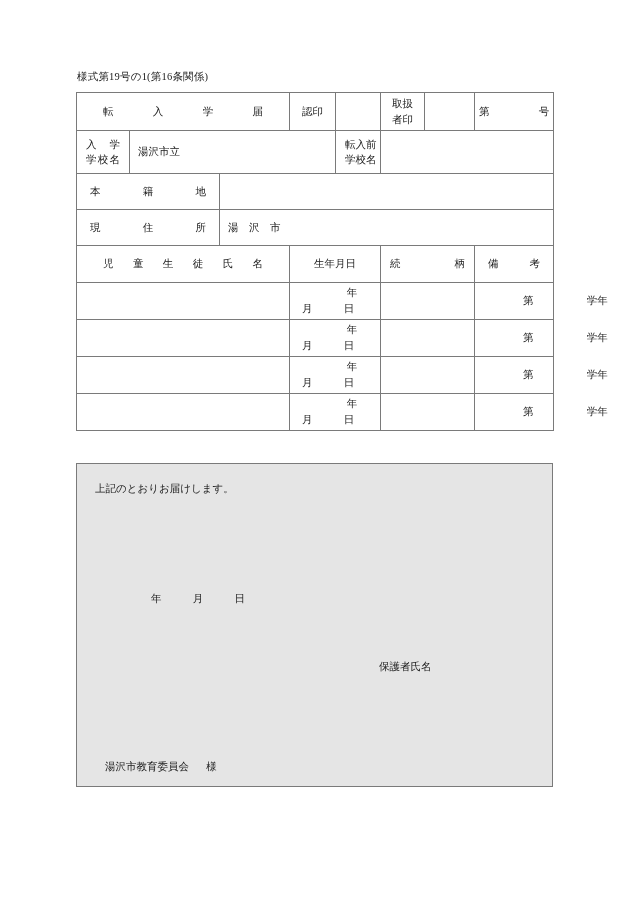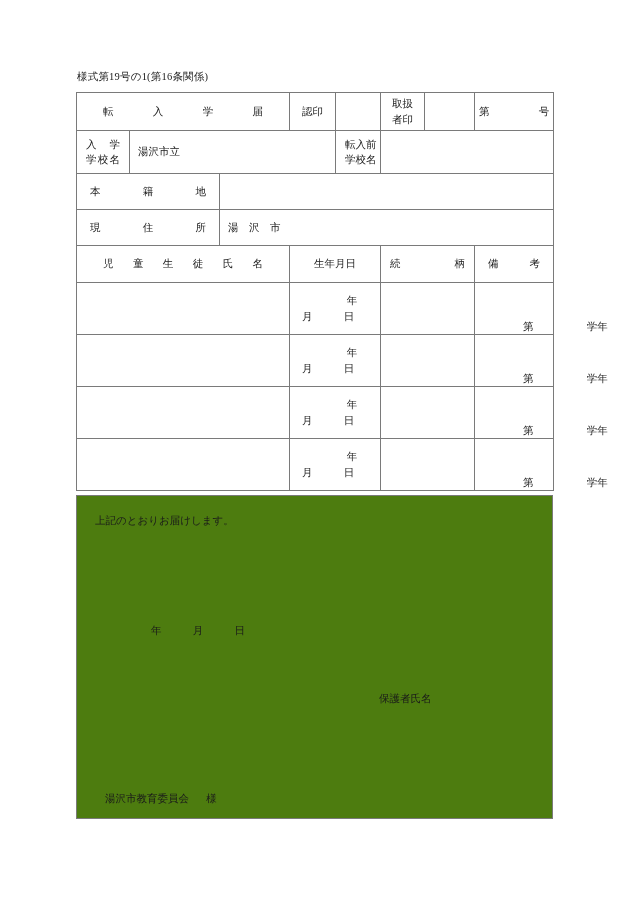--- a/index.html
+++ b/index.html
@@ -98,21 +98,20 @@
     padding-right: 14px;
   }
   .bdate .gap { display: inline-block; width: 26px; }
 
   
   .grade {
     display: block;
     text-align: right;
     padding-left: 48px;
     white-space: nowrap;
-    margin-top: 37px;
   }
   .grade .gap { display: inline-block; width: 48px; }
 
   .plan-cell {
     padding-left: 8px !important;
     white-space: nowrap;
   }
   .plan-cell .g1 { display: inline-block; width: 108px; }
   .plan-cell .g2 { display: inline-block; width: 48px; }
   .plan-cell .g3 { display: inline-block; width: 48px; }
@@ -122,22 +121,21 @@
 
   
   .decl-box {
     position: absolute;
     left: 76px;
     top: 463px;
     width: 477px;
     height: 324px;
     border: 1px solid #7a7a7a;
     box-sizing: border-box;
-    background: #4d7c0f;
-    margin-top: 32px;
+    background: #e5e5e5;
   }
   .decl-inner {
     position: relative;
     width: 100%;
     height: 100%;
     font-size: 10.5px;
   }
   .decl-p1 {
     position: absolute;
     left: 18px;

